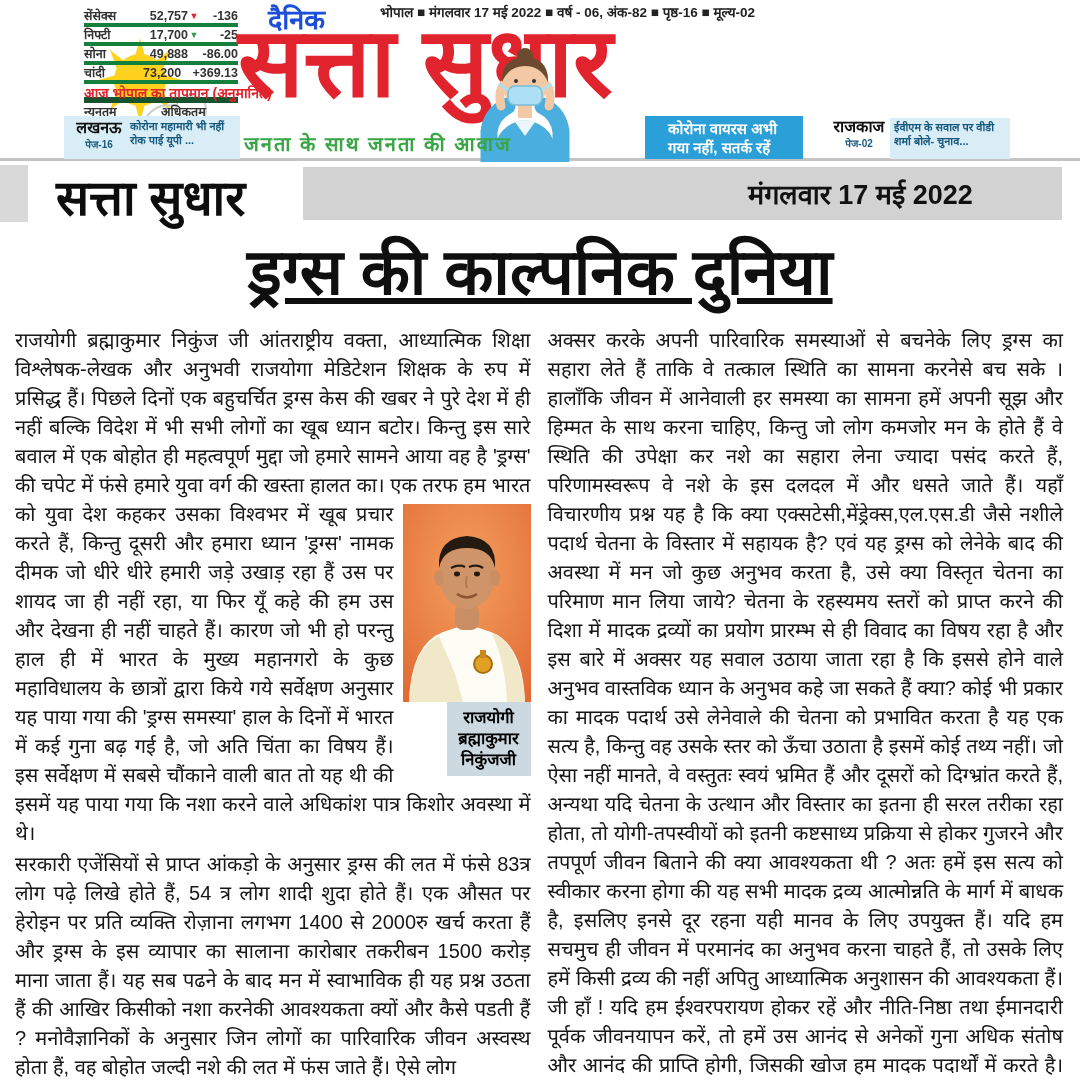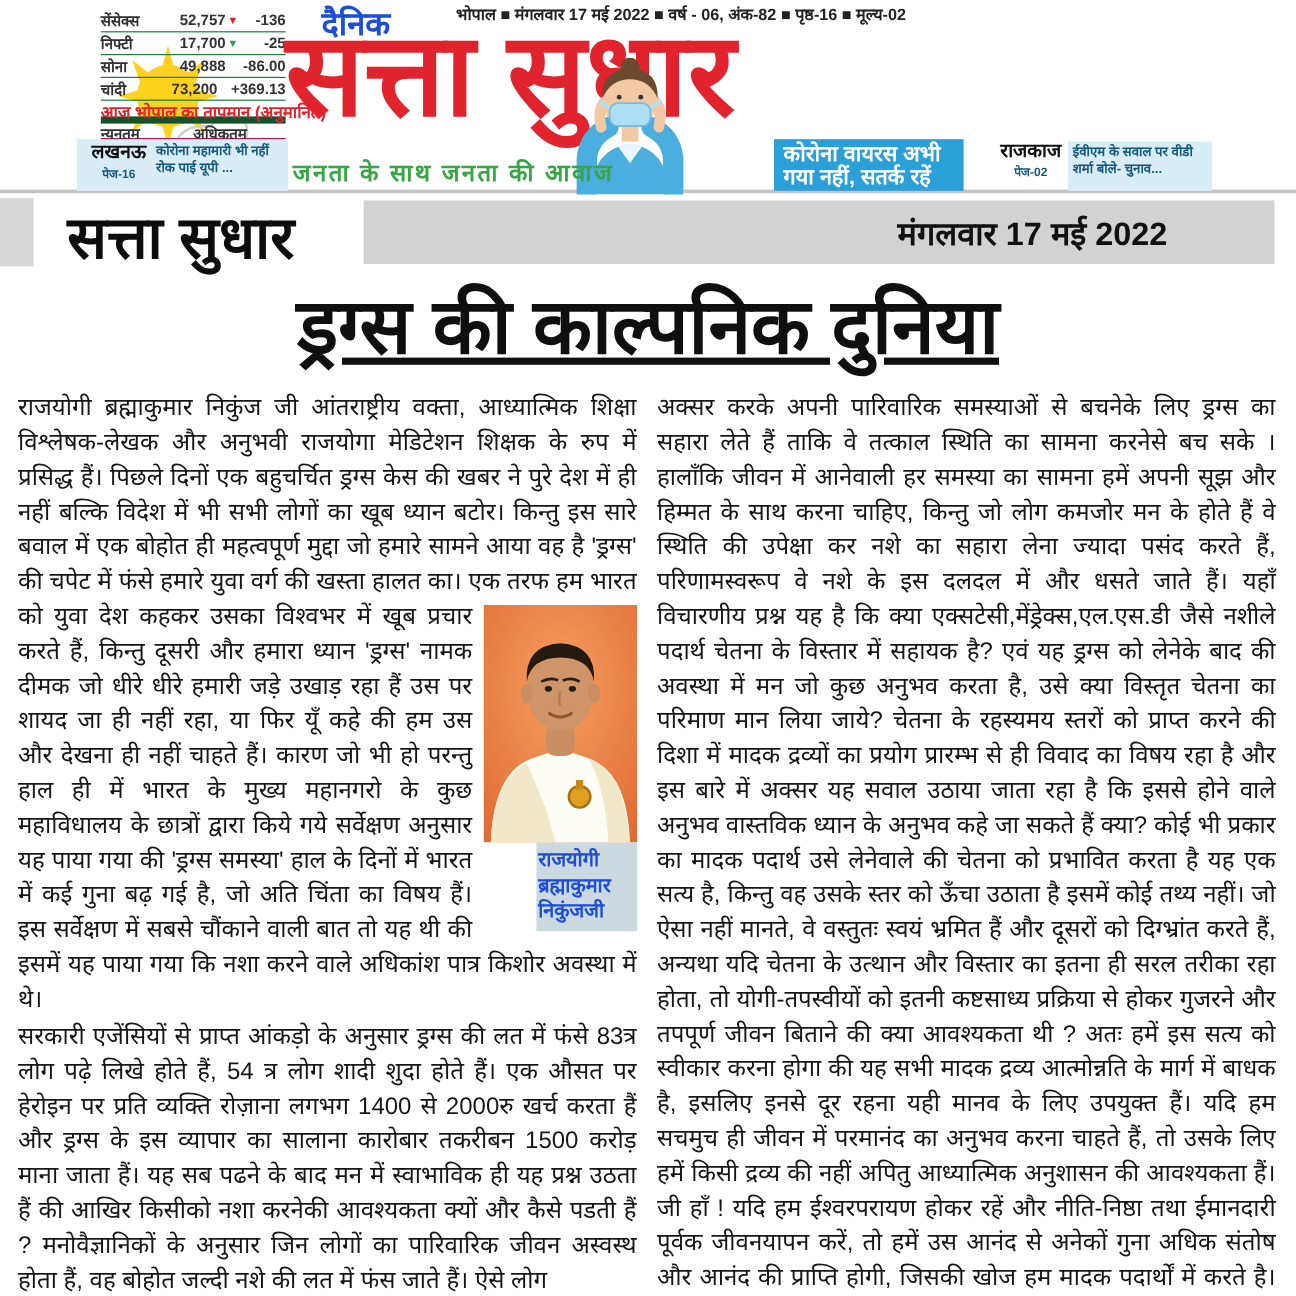--- a/index.html
+++ b/index.html
@@ -6,49 +6,49 @@
   html,body { background:#f2f2f2; }
   body { font-family:"Liberation Sans", sans-serif; }
   .page {
     position:relative; width:1080px; height:1080px; margin:0 auto;
     background:#ffffff; overflow:hidden; color:#1a1a1a;
   }
 
   
   .stock-panel { position:absolute; left:84px; top:8px; width:154px; font-size:12.5px; z-index:2; }
   .sun-art { position:absolute; left:88px; top:34px; z-index:1; }
-  .stock-row { display:flex; align-items:center; border-bottom:1px solid #15803d; height:19px; font-weight:bold; color:#333; }
+  .stock-row { display:flex; align-items:center; border-bottom:4px solid #15803d; height:19px; font-weight:bold; color:#333; }
   .stock-row .s-label { width:52px; }
   .stock-row .s-value { width:52px; text-align:right; }
   .stock-row .s-arrow { width:12px; text-align:center; font-size:9px; }
   .arrow-red { color:#e1232d; }
   .arrow-green { color:#2e9e4f; }
   .stock-row .s-change { flex:1; text-align:right; }
   .temp-header { border-bottom:6px solid #14532d; height:19px; line-height:19px; color:#e1232d; font-weight:bold; font-size:14px; white-space:nowrap; }
-  .temp-labels { display:flex; border-bottom:6px solid #be185d; height:18px; line-height:18px; font-weight:bold; color:#333; }
+  .temp-labels { display:flex; border-bottom:4px solid #be185d; height:18px; line-height:18px; font-weight:bold; color:#333; }
   .temp-labels span { width:50%; }
   .temp-values { display:flex; border-bottom:1px solid #9a9a9a; height:20px; line-height:20px; font-weight:bold; font-size:15px; color:#111; }
   .temp-values span { width:50%; }
 
   .daily-label { position:absolute; left:268px; top:0px; font-size:27px; font-weight:bold; color:#1d4ed8; z-index:3; }
   .issue-line { position:absolute; left:380px; top:3px; font-size:13.5px; font-weight:bold; color:#222; z-index:3; white-space:nowrap; }
   .paper-name {
     position:absolute; left:238px; top:6px; width:600px; z-index:2;
     font-size:97px; font-weight:bold; color:#e1232d; line-height:1.18; white-space:nowrap;
   }
   .nurse-art { position:absolute; left:437px; top:48px; z-index:4; }
   .tagline { position:absolute; left:244px; top:130px; font-size:20px; font-weight:bold; color:#3aa544; letter-spacing:2px; z-index:5; white-space:nowrap; }
 
   .snippet-lucknow { position:absolute; left:64px; top:116px; width:176px; height:43px; background:#d9edf7; display:flex; z-index:3; padding:3px 4px; }
   .snip-city { width:62px; text-align:center; }
   .snip-city .city { font-size:16px; font-weight:bold; color:#111; line-height:18px; }
   .snip-city .pg { font-size:10px; font-weight:bold; color:#15597e; }
   .snip-text { flex:1; font-size:11px; font-weight:bold; color:#15597e; line-height:14px; }
 
-  .snippet-corona { position:absolute; left:645px; top:116px; width:158px; height:43px; background:#2b9fd8; color:#fff; font-weight:bold; font-size:18px; line-height:19px; padding:3px 8px; z-index:3; }
+  .snippet-corona { position:absolute; left:645px; top:116px; width:158px; height:43px; background:#2b9fd8; color:#fff; font-weight:bold; font-size:15px; line-height:19px; padding:3px 23px; z-index:3; }
   .snippet-rajkaj { position:absolute; left:828px; top:118px; width:182px; height:41px; display:flex; z-index:3; }
   .snippet-rajkaj .snip-text { background:#d9edf7; padding:2px 4px; color:#15597e; }
 
   .header-rule { position:absolute; left:0; top:158px; width:1080px; height:3px; background:#c4c4c4; }
 
   
   .left-stub { position:absolute; left:0; top:165px; width:28px; height:57px; background:#d9d9d9; }
   .brand-black { position:absolute; left:56px; top:163px; font-size:49px; font-weight:bold; color:#0d0d0d; z-index:2; white-space:nowrap; }
   .gray-bar { position:absolute; left:303px; top:167px; width:759px; height:53px; background:#d2d2d2; }
   .red-box { position:absolute; left:87px; top:0; width:272px; height:53px; background:#e8262d; color:#fff; font-size:31px; font-weight:bold; display:flex; align-items:center; justify-content:center; }
@@ -58,21 +58,21 @@
   .headline { position:absolute; left:0; top:226px; width:1080px; text-align:center; font-size:64px; font-weight:bold; color:#0f0f0f; z-index:2;text-decoration:underline; }
 
   
   .article { position:absolute; left:15px; top:326px; width:1048px; display:flex; gap:17px; }
   .col { flex:1; font-size:20px; line-height:29px; text-align:justify; color:#161616; }
   .para { margin:0; }
   .para + .para { margin-top:2px; }
 
   .photo-fig { float:right; width:128px; margin:4px 0 4px 9px; display:block; }
   .photo-fig svg { display:block; }
-  .photo-caption { display:block; background:#ccd9e0; font-size:16.5px; font-weight:bold; line-height:21px; padding:5px 2px 6px 2px; color:#1d4ed8;margin-left:44px; }
+  .photo-caption { display:block; background:#ccd9e0; text-align:center; font-size:16.5px; font-weight:bold; line-height:21px; padding:5px 2px 6px 2px; color:#000000;margin-left:44px; }
 </style>
 </head>
 <body>
 
 <div class="page">
 
   <div class="sun-art">
     <svg width="120" height="95" viewBox="0 0 120 95">
       <g fill="#ffd21e">
         <circle cx="52" cy="46" r="26"></circle>

